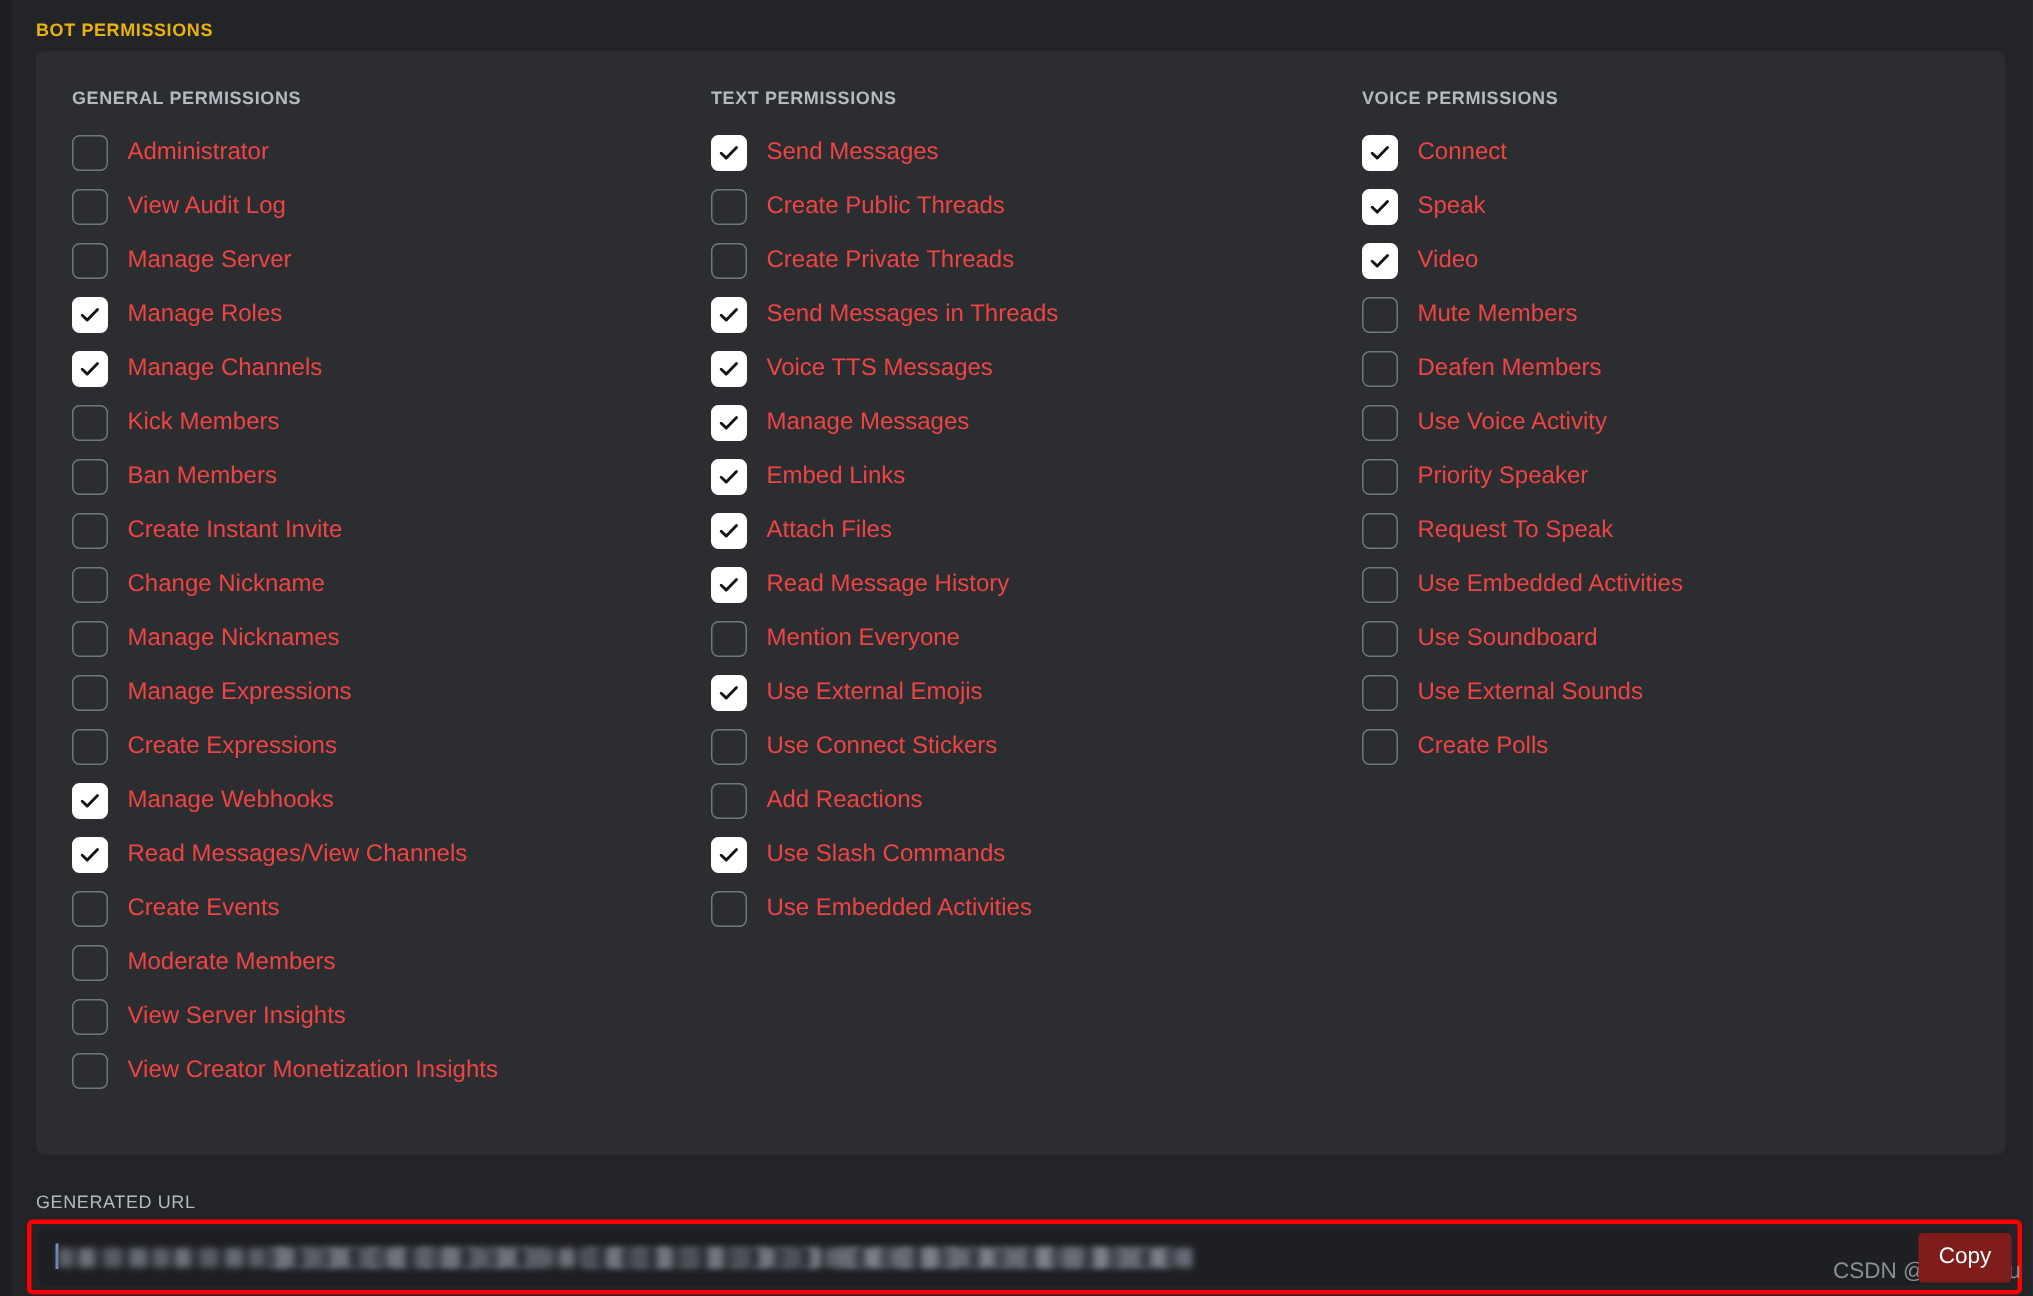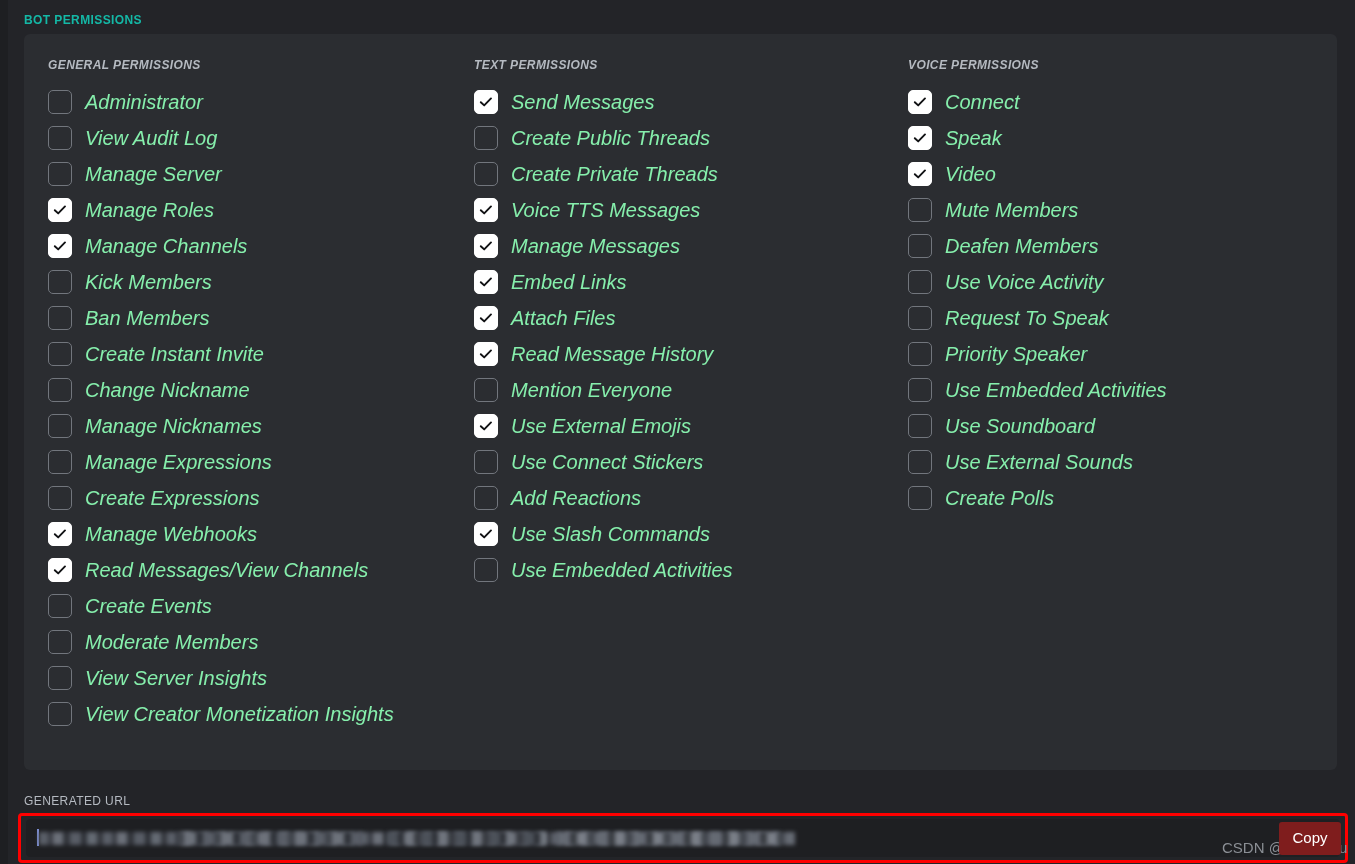--- a/index.html
+++ b/index.html
@@ -27,21 +27,21 @@
   }
 
   
   .section-header {
     position: absolute;
     left: 24px;
     top: 13px;
     font-size: 12px;
     font-weight: bold;
     letter-spacing: 0.4px;
-    color: #14b8a6;
+    color: #eab308;
     text-transform: uppercase;
   }
 
   
   .perm-panel {
     position: absolute;
     left: 24px;
     top: 34px;
     width: 1313px;
     height: 736px;
@@ -52,21 +52,20 @@
   .perm-columns {
     position: absolute;
     left: 0; top: 0;
     width: 100%;
     height: 100%;
     display: flex;
   }
 
   .perm-col {
     padding-top: 24px;
-    font-style: italic;
   }
   .perm-col.general { width: 430px; padding-left: 24px; }
   .perm-col.text    { width: 434px; padding-left: 20px; }
   .perm-col.voice   { width: 430px; padding-left: 20px; }
 
   .col-title {
     font-size: 12px;
     font-weight: bold;
     letter-spacing: 0.4px;
     color: #b5bac1;
@@ -98,22 +97,22 @@
     border: 1.5px solid #72767d;
   }
   .cbox.on {
     background: #ffffff;
     border: 1.5px solid #ffffff;
   }
   .cbox .tick { display: none; }
   .cbox.on .tick { display: block; }
 
   .perm-label {
-    font-size: 20px;
-    color: #86efac;
+    font-size: 16px;
+    color: #ef4444;
     line-height: 20px;
     white-space: nowrap;
   }
 
   
   .url-header {
     position: absolute;
     left: 24px;
     top: 794px;
     font-size: 12px;
@@ -355,20 +354,28 @@
           <div class="perm-row">
             <span class="cbox off"></span>
             <span class="perm-label">Create Private Threads</span>
           </div>
           <div class="perm-row">
             <span class="cbox on">
               <svg class="tick" width="14" height="14" viewBox="0 0 14 14" aria-hidden="true">
                 <path d="M1.8 7.2 L5.2 10.4 L12.0 3.4" fill="none" stroke="#111214" stroke-width="1.9" stroke-linecap="round" stroke-linejoin="round"></path>
               </svg>
             </span>
+            <span class="perm-label">Send Messages in Threads</span>
+          </div>
+          <div class="perm-row">
+            <span class="cbox on">
+              <svg class="tick" width="14" height="14" viewBox="0 0 14 14" aria-hidden="true">
+                <path d="M1.8 7.2 L5.2 10.4 L12.0 3.4" fill="none" stroke="#111214" stroke-width="1.9" stroke-linecap="round" stroke-linejoin="round"></path>
+              </svg>
+            </span>
             <span class="perm-label">Voice TTS Messages</span>
           </div>
           <div class="perm-row">
             <span class="cbox on">
               <svg class="tick" width="14" height="14" viewBox="0 0 14 14" aria-hidden="true">
                 <path d="M1.8 7.2 L5.2 10.4 L12.0 3.4" fill="none" stroke="#111214" stroke-width="1.9" stroke-linecap="round" stroke-linejoin="round"></path>
               </svg>
             </span>
             <span class="perm-label">Manage Messages</span>
           </div>
@@ -465,25 +472,25 @@
           <div class="perm-row">
             <span class="cbox off"></span>
             <span class="perm-label">Deafen Members</span>
           </div>
           <div class="perm-row">
             <span class="cbox off"></span>
             <span class="perm-label">Use Voice Activity</span>
           </div>
           <div class="perm-row">
             <span class="cbox off"></span>
+            <span class="perm-label">Priority Speaker</span>
+          </div>
+          <div class="perm-row">
+            <span class="cbox off"></span>
             <span class="perm-label">Request To Speak</span>
-          </div>
-          <div class="perm-row">
-            <span class="cbox off"></span>
-            <span class="perm-label">Priority Speaker</span>
           </div>
           <div class="perm-row">
             <span class="cbox off"></span>
             <span class="perm-label">Use Embedded Activities</span>
           </div>
           <div class="perm-row">
             <span class="cbox off"></span>
             <span class="perm-label">Use Soundboard</span>
           </div>
           <div class="perm-row">

